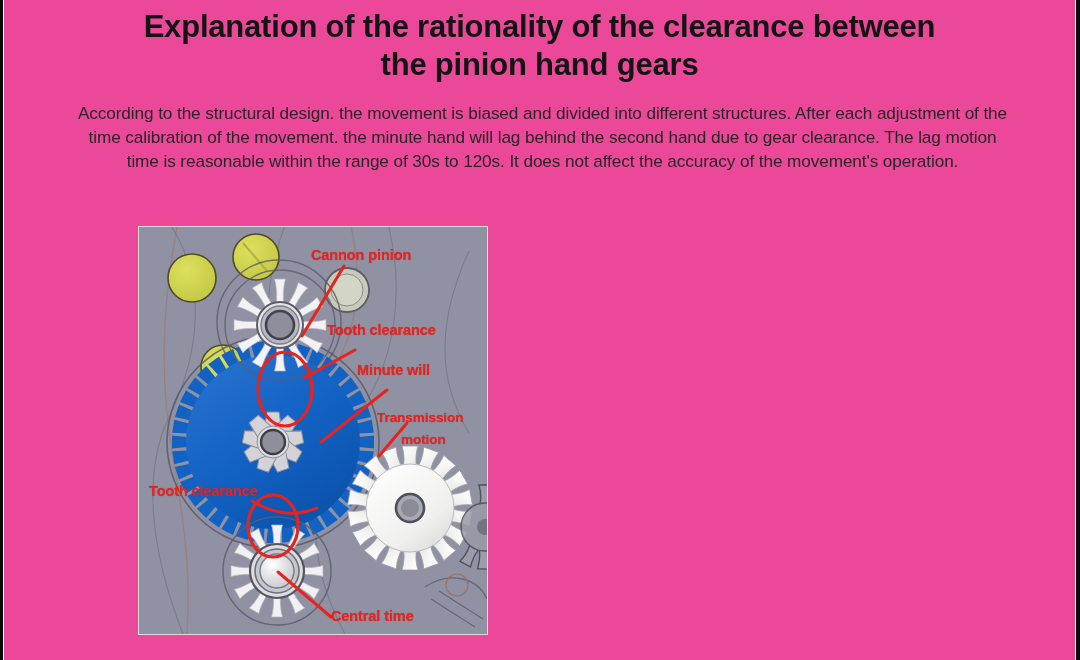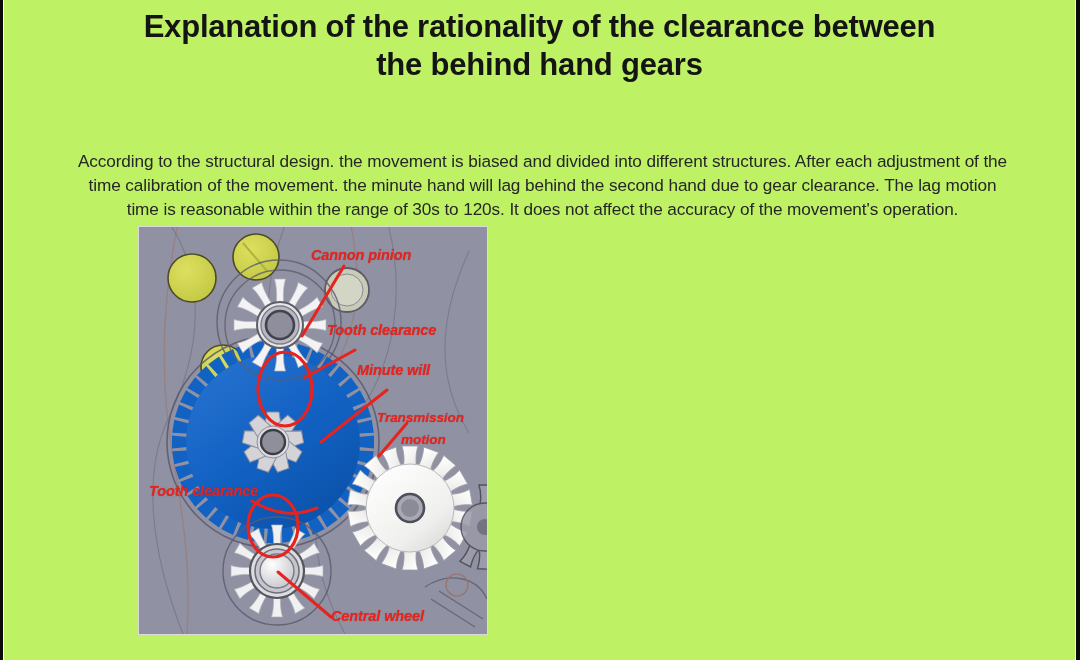--- a/index.html
+++ b/index.html
@@ -26,21 +26,21 @@
   }
   .edge-bar.left  { left: 0;  width: 3px; }
   .edge-bar.right { right: 0; width: 4px; }
 
   .slide {
     position: absolute;
     left: 4px;
     right: 5px;
     top: 0;
     bottom: 0;
-    background: #bef264;
+    background: #ec4899;
   }
 
   
   .title {
     position: absolute;
     left: 90px;
     right: 90px;
     top: 8px;
     text-align: center;
     font-size: 31px;
@@ -54,21 +54,20 @@
   .paragraph {
     position: absolute;
     left: 72px;
     right: 66px;
     top: 101px;
     text-align: center;
     font-size: 17.2px;
     line-height: 24px;
     color: #262626;
     letter-spacing: -0.1px;
-    margin-top: 48px;
   }
 
   
   .figure {
     position: absolute;
     left: 135px;
     top: 227px;
     width: 348px;
     height: 407px;
     background: #8d8d9e;
@@ -86,35 +85,34 @@
 
   .fig-label {
     position: absolute;
     color: #e8231d;
     font-weight: bold;
     font-size: 14.5px;
     line-height: 17px;
     white-space: nowrap;
     text-shadow: 0 0 1px rgba(160,0,0,0.45);
     letter-spacing: -0.1px;
-    font-style: italic;
   }
   .fig-label.small { font-size: 13.6px; }
 </style>
 </head>
 <body>
 
 <div class="edge-bar left"></div>
 <div class="edge-bar right"></div>
 
 <div class="slide">
 
   <div class="title">
     <span>Explanation of the rationality of the clearance between</span><br>
-    <span>the behind hand gears</span>
+    <span>the pinion hand gears</span>
   </div>
 
   <div class="paragraph">According to the structural design. the movement is biased and divided into different structures. After each adjustment of the time calibration of the movement. the minute hand will lag behind the second hand due to gear clearance. The lag motion time is reasonable within the range of 30s to 120s. It does not affect the accuracy of the movement's operation.</div>
 
   <div class="figure">
 
     <svg class="fig-svg" viewBox="0 0 348 407">
       <defs>
         <radialGradient id="jewelGrad" cx="38%" cy="34%" r="72%">
           <stop offset="0%" stop-color="#dde05f"></stop>
@@ -551,16 +549,16 @@
 
     <div class="fig-label" style="left:188px; top:95px;">Tooth clearance</div>
 
     <div class="fig-label" style="left:218px; top:135px;">Minute will</div>
 
     <div class="fig-label small" style="left:238px; top:182px;">Transmission</div>
     <div class="fig-label small" style="left:262px; top:204px;">motion</div>
 
     <div class="fig-label" style="left:10px; top:256px;">Tooth clearance</div>
 
-    <div class="fig-label" style="left:192px; top:381px;">Central wheel</div>
+    <div class="fig-label" style="left:192px; top:381px;">Central time</div>
 
   </div>
 </div>
 
 </body></html>

